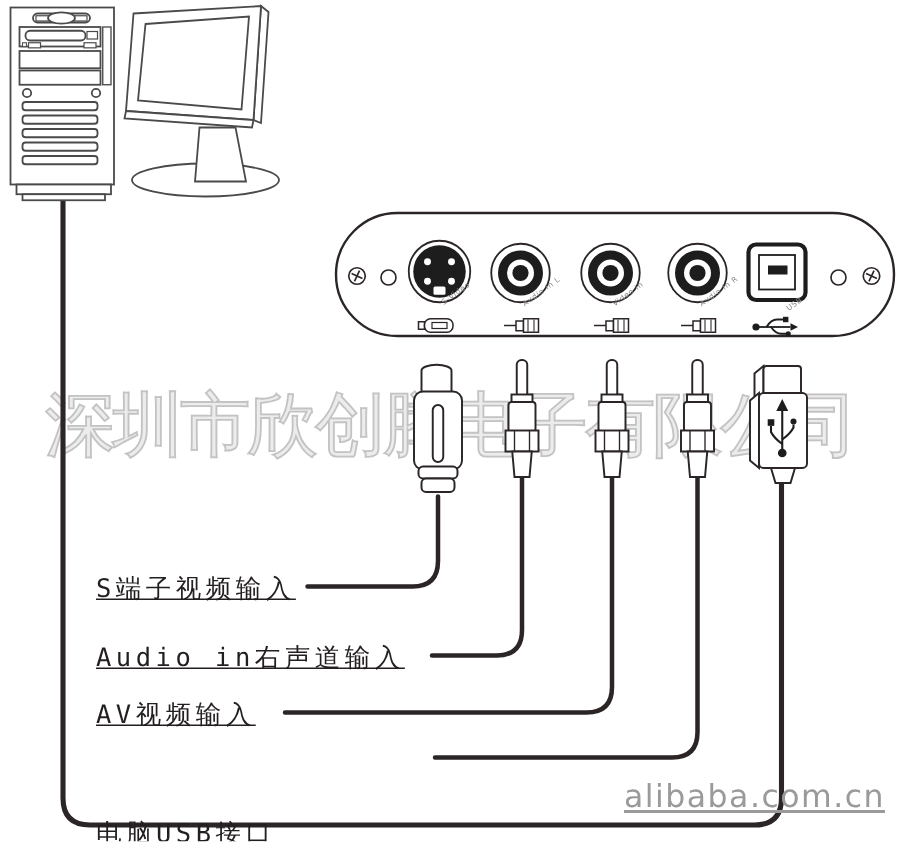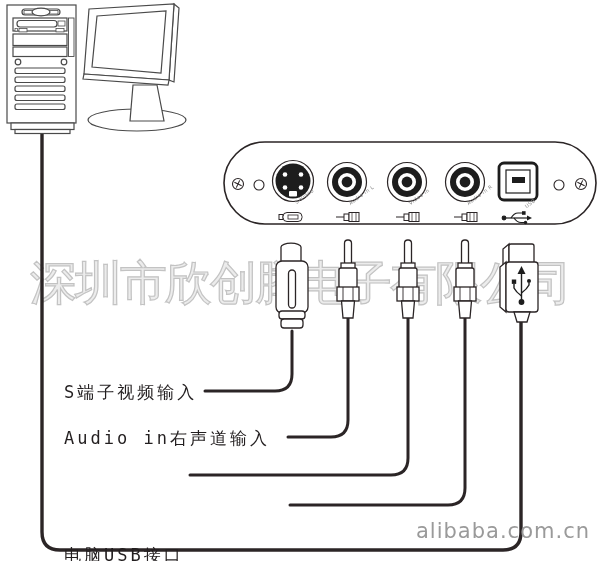--- a/index.html
+++ b/index.html
@@ -3,25 +3,25 @@
 <meta charset="utf-8">
 <style>
   html,body{margin:0;padding:0;background:#ffffff;}
   #page{position:relative;width:600px;height:561px;background:#ffffff;overflow:hidden;
         font-family:"DejaVu Sans",sans-serif;}
   #watermark{position:absolute;left:30px;top:252px;font-size:47px;letter-spacing:-2px;
         white-space:nowrap;color:#ececec;-webkit-text-stroke:1.2px #c3c3c3;
         font-family:"DejaVu Sans",sans-serif;z-index:1;}
   #diagram-svg{position:absolute;left:0;top:0;z-index:2;}
   .callout{position:absolute;left:64px;font-size:17px;letter-spacing:3px;color:#231f20;
-        white-space:nowrap;z-index:3;font-family:"DejaVu Sans Mono","DejaVu Sans",sans-serif;}
+        white-space:nowrap;z-index:3;font-family:"DejaVu Sans Mono","DejaVu Sans",sans-serif;text-decoration:underline;}
   .port-label{position:absolute;font-size:5px;color:#8a8a8a;white-space:nowrap;z-index:3;
         transform:rotate(-36deg);transform-origin:0 100%;letter-spacing:.5px;}
   #site-credit{position:absolute;left:416px;top:519px;font-size:21px;letter-spacing:1px;
-        color:#9a9a9a;z-index:3;}
+        color:#9a9a9a;z-index:3;text-decoration:underline;}
 </style>
 </head>
 <body>
 
 <div id="page">
 
   <div id="watermark">深圳市欣创腾电子有限公司</div>
 
   <svg id="diagram-svg" width="600" height="561" viewBox="0 0 600 561">
 
@@ -197,20 +197,21 @@
         <path d="M521.5,296 Q516,292 514,288 V284"></path>
         <rect x="511.8" y="279.5" width="4.4" height="4.4" fill="#1d1d1d" stroke="none"></rect>
         <path d="M521.5,293 Q527,289 529,285 V283"></path>
         <circle cx="529" cy="281" r="2" fill="#1d1d1d" stroke="none"></circle>
       </g>
     </g>
   </svg>
 
   <div class="callout" style="top:381px">S端子视频输入</div>
   <div class="callout" style="top:427px">Audio in右声道输入</div>
+  <div class="callout" style="top:465px">AV视频输入</div>
   <div class="callout" style="top:544px">电脑USB接口</div>
 
   <span class="port-label" style="left:297px;top:199px">S-Video</span>
   <span class="port-label" style="left:351px;top:200px">Audio in L</span>
   <span class="port-label" style="left:411px;top:200px">Video in</span>
   <span class="port-label" style="left:469px;top:200px">Audio in R</span>
   <span class="port-label" style="left:527px;top:203px">USB</span>
 
   <div id="site-credit">alibaba.com.cn</div>
 </div>

